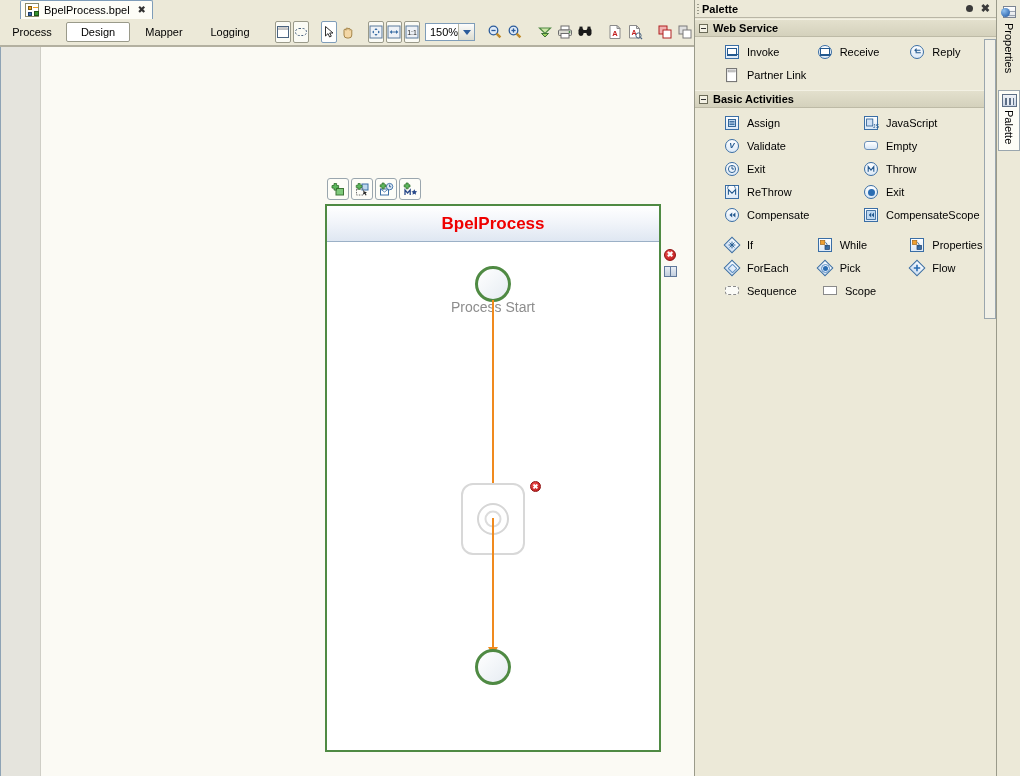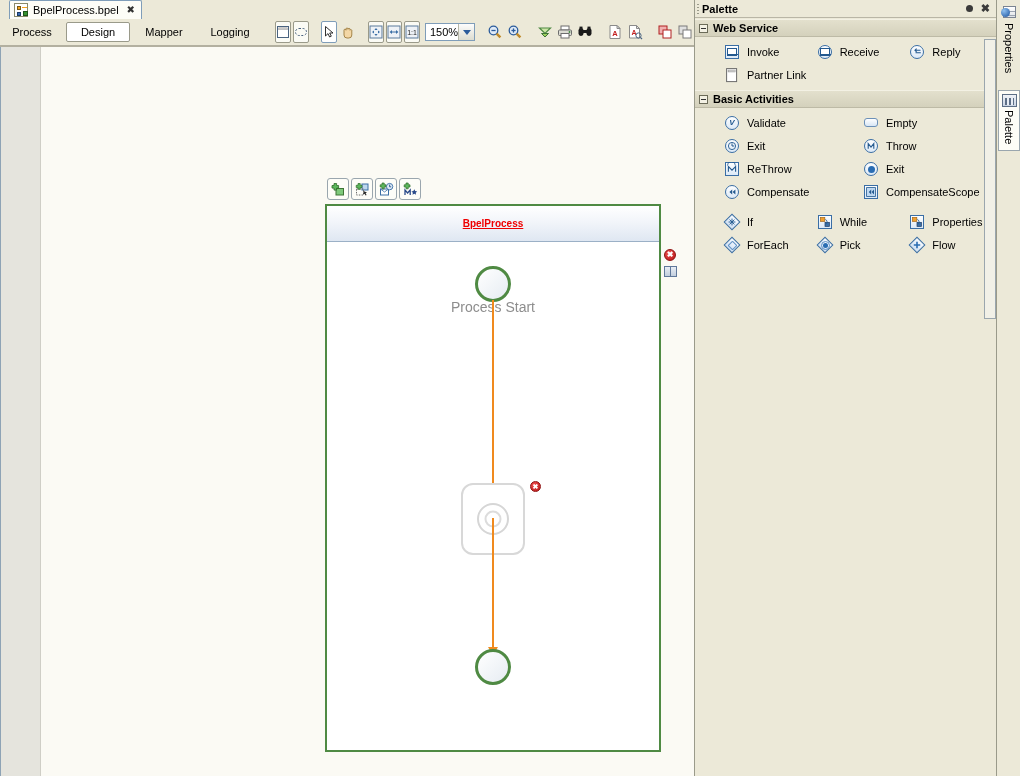--- a/index.html
+++ b/index.html
@@ -14,21 +14,21 @@
   #root { position: relative; width: 1020px; height: 776px; }
 
   
   #editor {
     position: absolute; left: 0; top: 0; width: 694px; height: 776px;
     background: #ece9d8;
   }
 
   
   .tabstrip {
-    position: absolute; left: 5px; top: 0; width: 694px; height: 19px;
+    position: absolute; left: 16px; top: 0; width: 694px; height: 19px;
     background: #ece9d8;
     border-bottom: 1px solid #7f9db9;
   }
   .edtab {
     position: absolute; left: 4px; top: 0px; height: 18px;
     display: flex; align-items: center; gap: 5px;
     padding: 0 6px 0 4px;
     background: #fdfdf7;
     border: 1px solid #7f9db9;
     border-bottom: 1px solid #fdfdf7;
@@ -126,21 +126,21 @@
   .procbox {
     position: absolute; left: 325px; top: 157px; width: 336px; height: 548px;
     border: 2px solid #4f8a43; background: #fff; box-sizing: border-box;
   }
   .proc-header {
     height: 35px; width: 100%;
     background: linear-gradient(#ffffff 0%, #f2f5fa 45%, #dfe7f2 100%);
     border-bottom: 1px solid #9bb0c6;
     display: flex; align-items: center; justify-content: center;
   }
-  .proc-title { color: #ef0000; font-size: 10px; font-weight: bold; text-decoration: underline; }
+  .proc-title { color: #ef0000; font-size: 17px; font-weight: bold; }
 
   .side-markers {
     position: absolute; left: 664px; top: 202px; width: 14px;
   }
   .errdot {
     width: 12px; height: 12px; border-radius: 50%;
     background: radial-gradient(circle at 35% 30%, #f05050, #b51515);
     border: 1px solid #8f1010; box-sizing: border-box;
     display: flex; align-items: center; justify-content: center;
     color: #fff; font-size: 8px; font-weight: bold; line-height: 1;
@@ -607,20 +607,44 @@
           </div>
         </div>
       </div>
 
       <div class="pal-drawer-header">
         <span class="expander"></span>
         <span>Basic Activities</span>
       </div>
       <div class="pal-items">
 
+        <div class="pal-row">
+          <div class="pal-item c2">
+            <span class="pic">
+              <i class="sq-blue"></i>
+              <svg width="16" height="16" viewBox="0 0 16 16" style="position:absolute;left:0;top:1px">
+                <rect x="3.5" y="3.5" width="7" height="7" fill="#bfd9f2" stroke="#23598f" stroke-width="0.9"></rect>
+                <line x1="4.5" y1="5.5" x2="9.5" y2="5.5" stroke="#23598f" stroke-width="0.8"></line>
+                <line x1="4.5" y1="7" x2="9.5" y2="7" stroke="#23598f" stroke-width="0.8"></line>
+                <line x1="4.5" y1="8.5" x2="9.5" y2="8.5" stroke="#23598f" stroke-width="0.8"></line>
+              </svg>
+            </span>
+            <span class="lbl">Assign</span>
+          </div>
+          <div class="pal-item c2">
+            <span class="pic">
+              <i class="sq-blue"></i>
+              <svg width="16" height="16" viewBox="0 0 16 16" style="position:absolute;left:0;top:1px">
+                <rect x="2.6" y="3" width="6.2" height="7" fill="#cfe0f4" stroke="#23598f" stroke-width="0.8"></rect>
+                <text x="12" y="12" font-size="5.5" font-family="Liberation Sans" text-anchor="middle" fill="#23598f">JS</text>
+              </svg>
+            </span>
+            <span class="lbl">JavaScript</span>
+          </div>
+        </div>
 
         <div class="pal-row">
           <div class="pal-item c2">
             <span class="pic">
               <i class="circ-blue">V</i>
             </span>
             <span class="lbl">Validate</span>
           </div>
           <div class="pal-item c2">
             <span class="pic">
@@ -751,20 +775,34 @@
             <span class="pic">
               <i class="diamond"></i>
               <svg width="16" height="16" viewBox="0 0 16 16" style="position:absolute;left:0;top:1px">
                 <path d="M6.2 3.8 h1.6 v2.4 h2.4 v1.6 H7.8 v2.4 H6.2 V7.8 H3.8 V6.2 h2.4 Z" fill="#2a6db3"></path>
               </svg>
             </span>
             <span class="lbl">Flow</span>
           </div>
         </div>
 
+        <div class="pal-row">
+          <div class="pal-item c3">
+            <span class="pic">
+              <span style="position:absolute;left:0;top:3px;width:14px;height:9px;border:1px dashed #8a8a8a;border-radius:3px;background:#fbfbf7;box-sizing:border-box;"></span>
+            </span>
+            <span class="lbl">Sequence</span>
+          </div>
+          <div class="pal-item c3">
+            <span class="pic">
+              <span style="position:absolute;left:0;top:3px;width:14px;height:9px;border:1px solid #8a8a8a;background:#ffffff;box-sizing:border-box;"></span>
+            </span>
+            <span class="lbl">Scope</span>
+          </div>
+        </div>
       </div>
 
       <div class="vscroll"></div>
     </div>
   </div>
 
   <div id="vtabs">
     <div class="vtab">
       <span class="props-ic">
         <i class="grid"></i>

